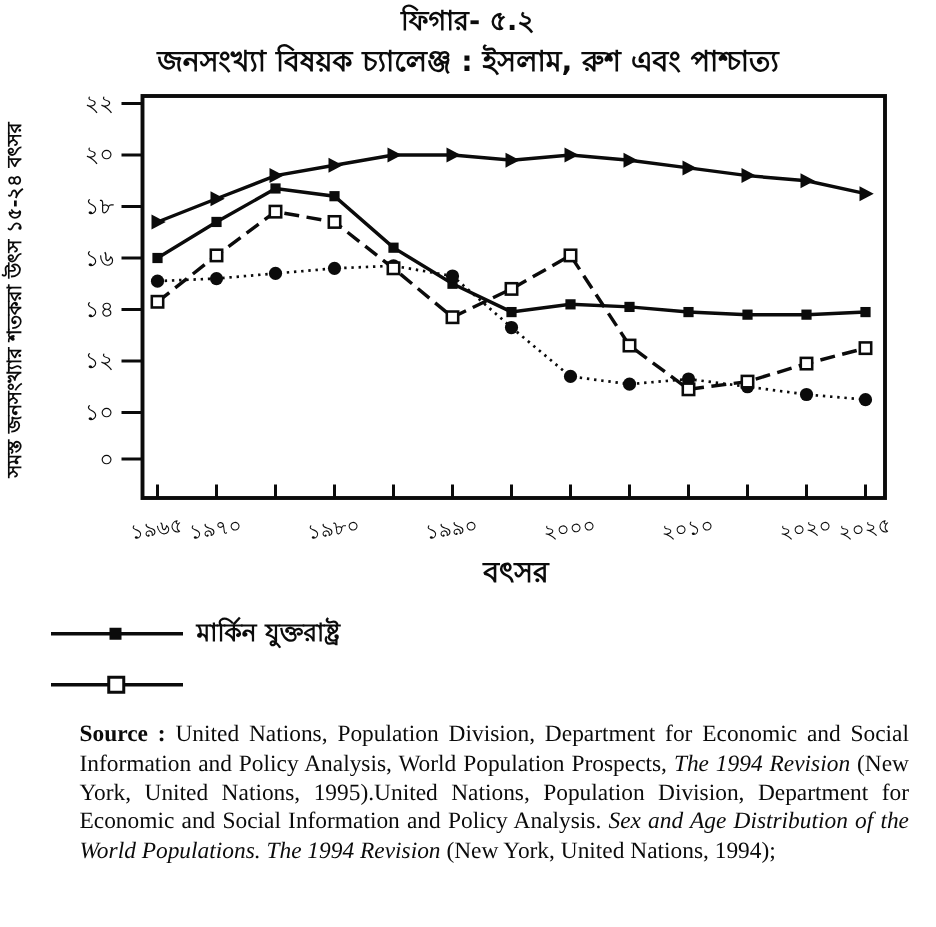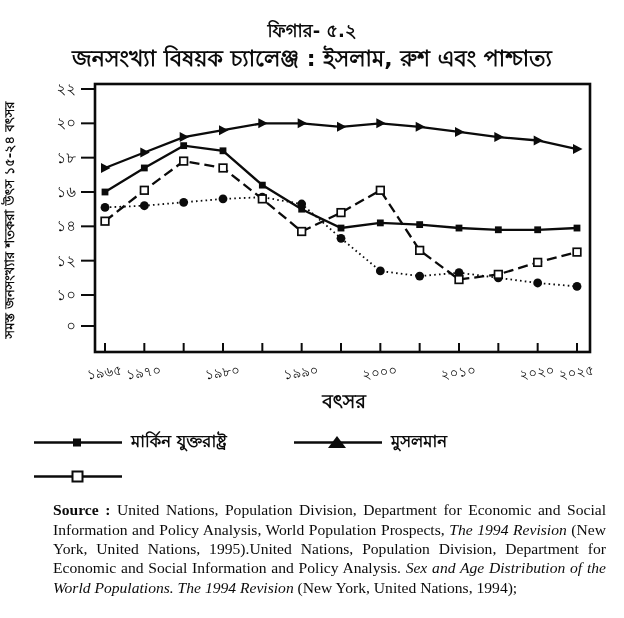--- a/index.html
+++ b/index.html
@@ -1,20 +1,20 @@
 <!DOCTYPE html>
 <html><head>
 <meta charset="utf-8">
 <style>
   html,body{margin:0;padding:0;background:#ffffff;}
   .page{position:relative;width:624px;height:618px;background:#ffffff;color:#0b0b0b;
         font-family:"DejaVu Sans",sans-serif;overflow:hidden;}
-  .titles{text-align:center;padding-top:20px;}
+  .titles{text-align:center;padding-top:4px;}
   .fig-title{font-size:18px;font-weight:bold;line-height:1.2;}
-  .fig-subtitle{font-size:22px;font-weight:bold;line-height:1.4;margin-top:2px;}
+  .fig-subtitle{font-size:19px;font-weight:bold;line-height:1.4;margin-top:2px;}
   svg text{fill:#0b0b0b;font-family:"DejaVu Sans",sans-serif;}
   .axis-title{font-weight:bold;}
   .legend{margin:6px 0 0 34px;width:470px;}
   .legend-row{display:grid;grid-template-columns:248px auto;margin-bottom:13px;align-items:center;gap:12px;}
   .legend-item{display:flex;align-items:center;gap:9px;}
   .legend-item svg{flex:0 0 auto;}
   .legend-item line{stroke:#0b0b0b;stroke-width:2.4;}
   .legend-label{font-size:16.5px;font-weight:bold;white-space:nowrap;}
   .source{margin:16px 0 0 53px;width:553px;font-family:Liberation Serif, serif;
           font-size:15.6px;line-height:1.24;text-align:justify;color:#0b0b0b;}
@@ -134,27 +134,20 @@
 
   <div class="legend">
     <div class="legend-row">
       <div class="legend-item">
         <svg width="88" height="15">
           <line x1="0" y1="7.5" x2="88" y2="7.5"></line>
           <rect x="39" y="3.5" width="8" height="8" fill="#0b0b0b"></rect>
         </svg>
         <span class="legend-label">মার্কিন যুক্তরাষ্ট্র</span>
       </div>
-      <div class="legend-item">
-        <svg width="88" height="15">
-          <line x1="0" y1="7.5" x2="88" y2="7.5"></line>
-          <path d="M43 1 L52 13 L34 13 Z" fill="#0b0b0b"></path>
-        </svg>
-        <span class="legend-label">মুসলমান</span>
-      </div>
     </div>
     <div class="legend-row">
       <div class="legend-item">
         <svg width="88" height="15">
           <line x1="0" y1="7.5" x2="88" y2="7.5"></line>
           <rect x="38.5" y="2.5" width="10" height="10" fill="#ffffff" stroke="#0b0b0b" stroke-width="2"></rect>
         </svg>
       </div>
     </div>
   </div>

